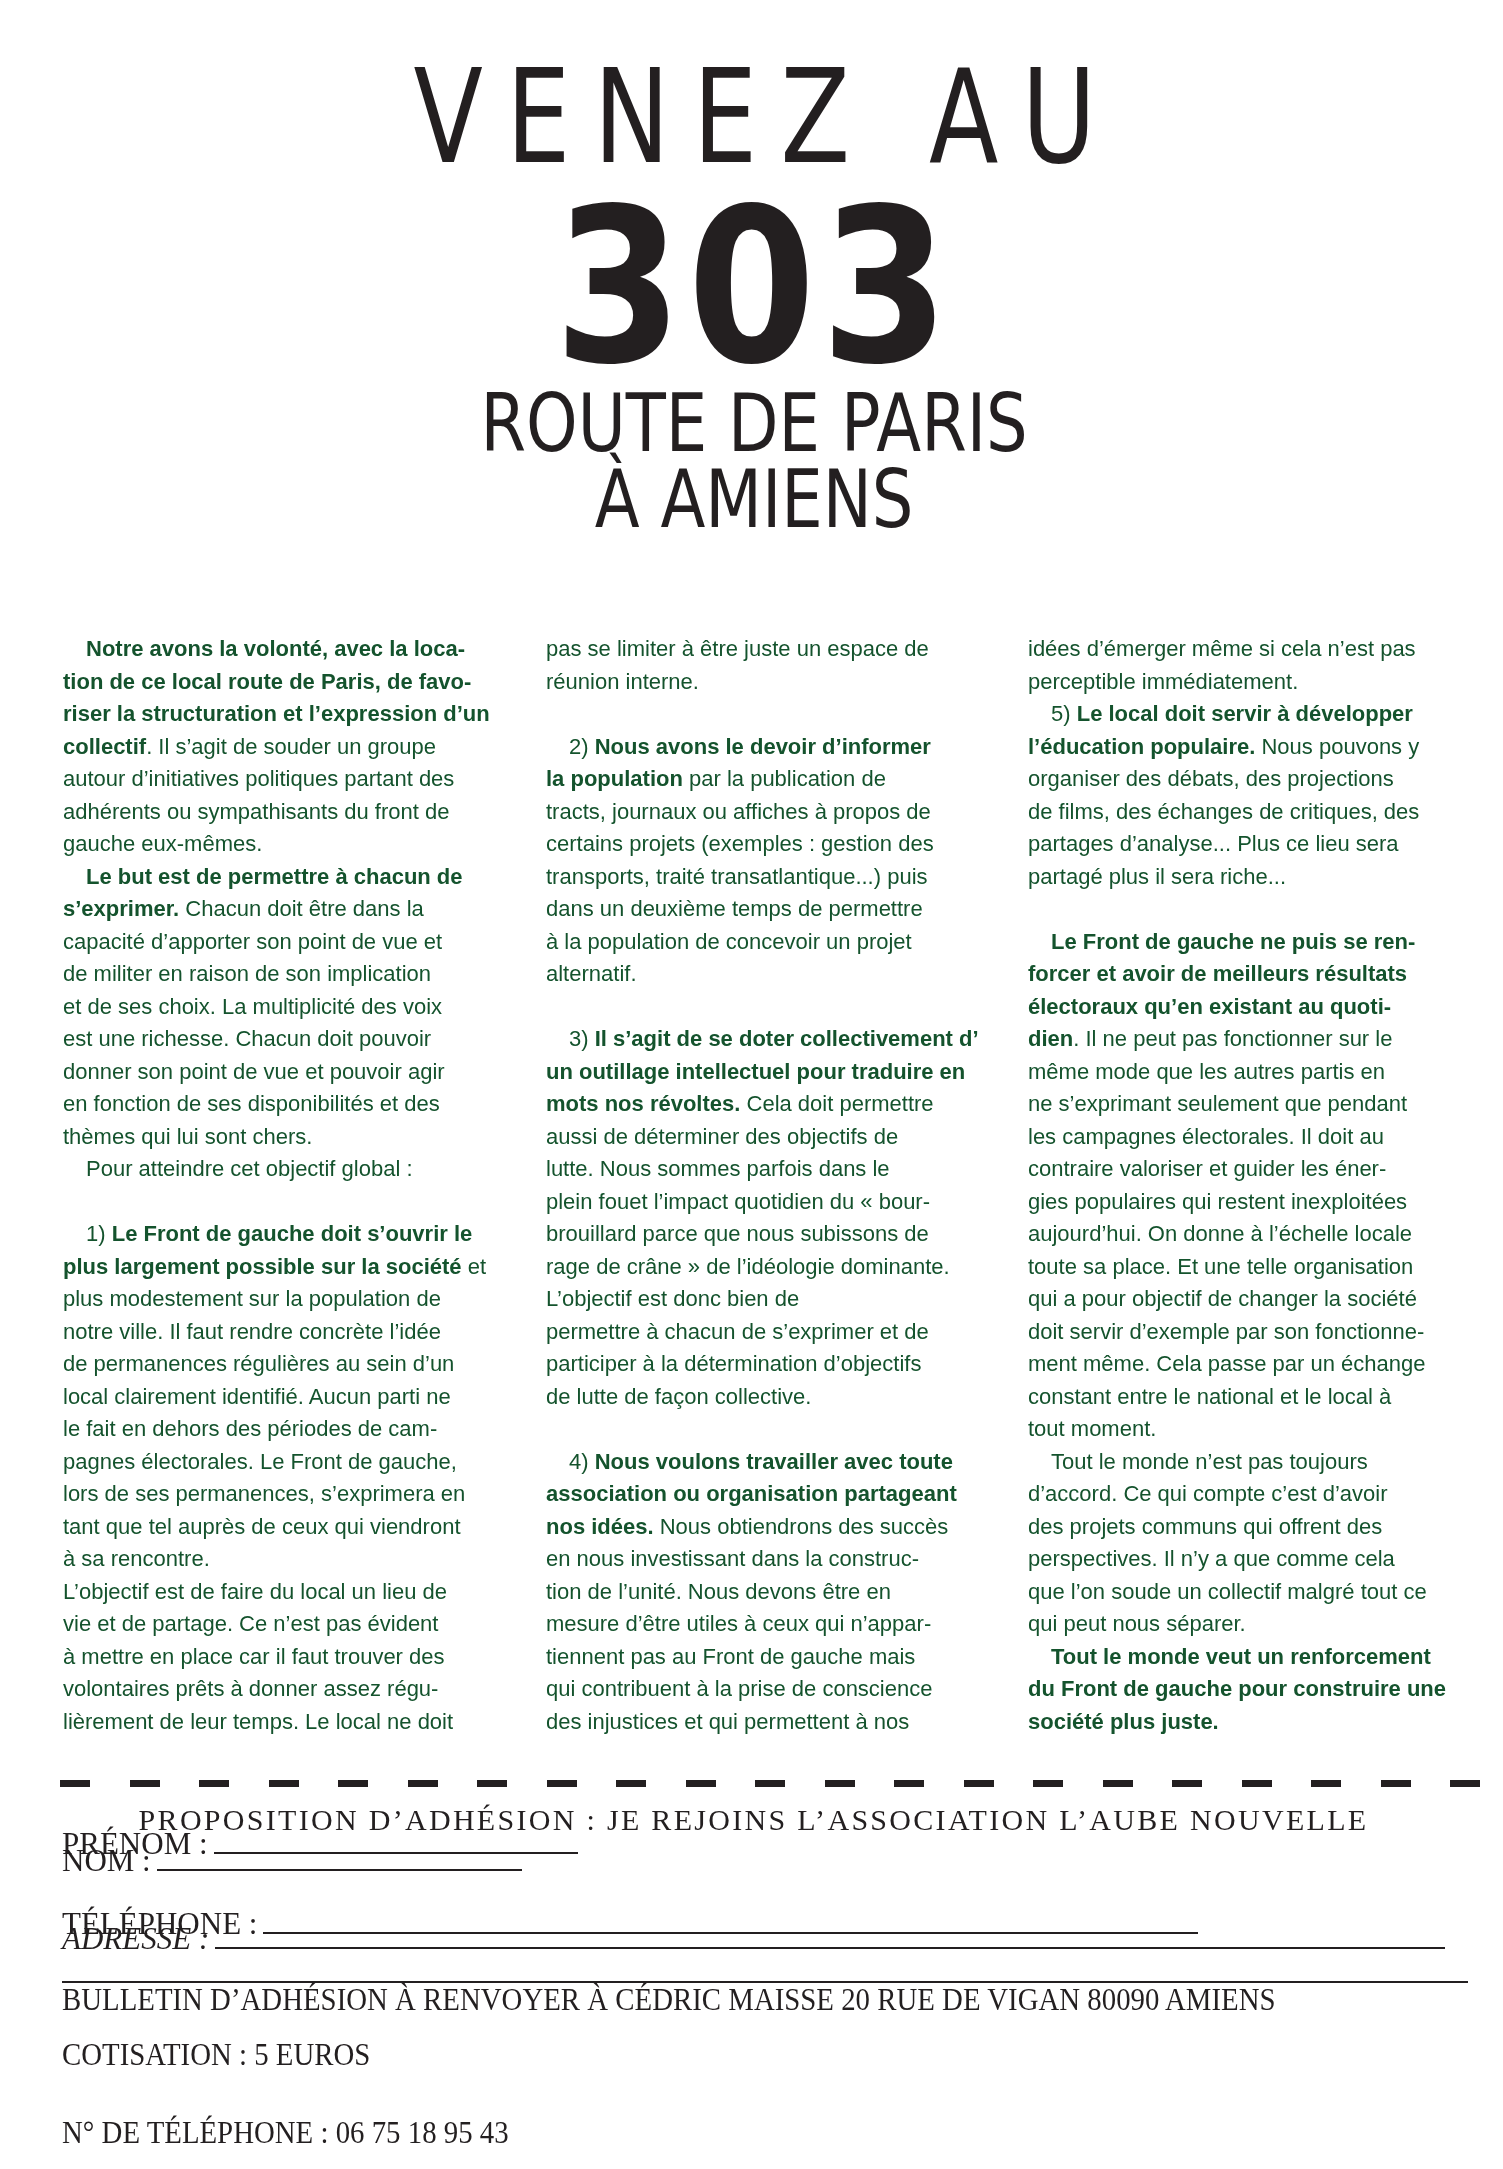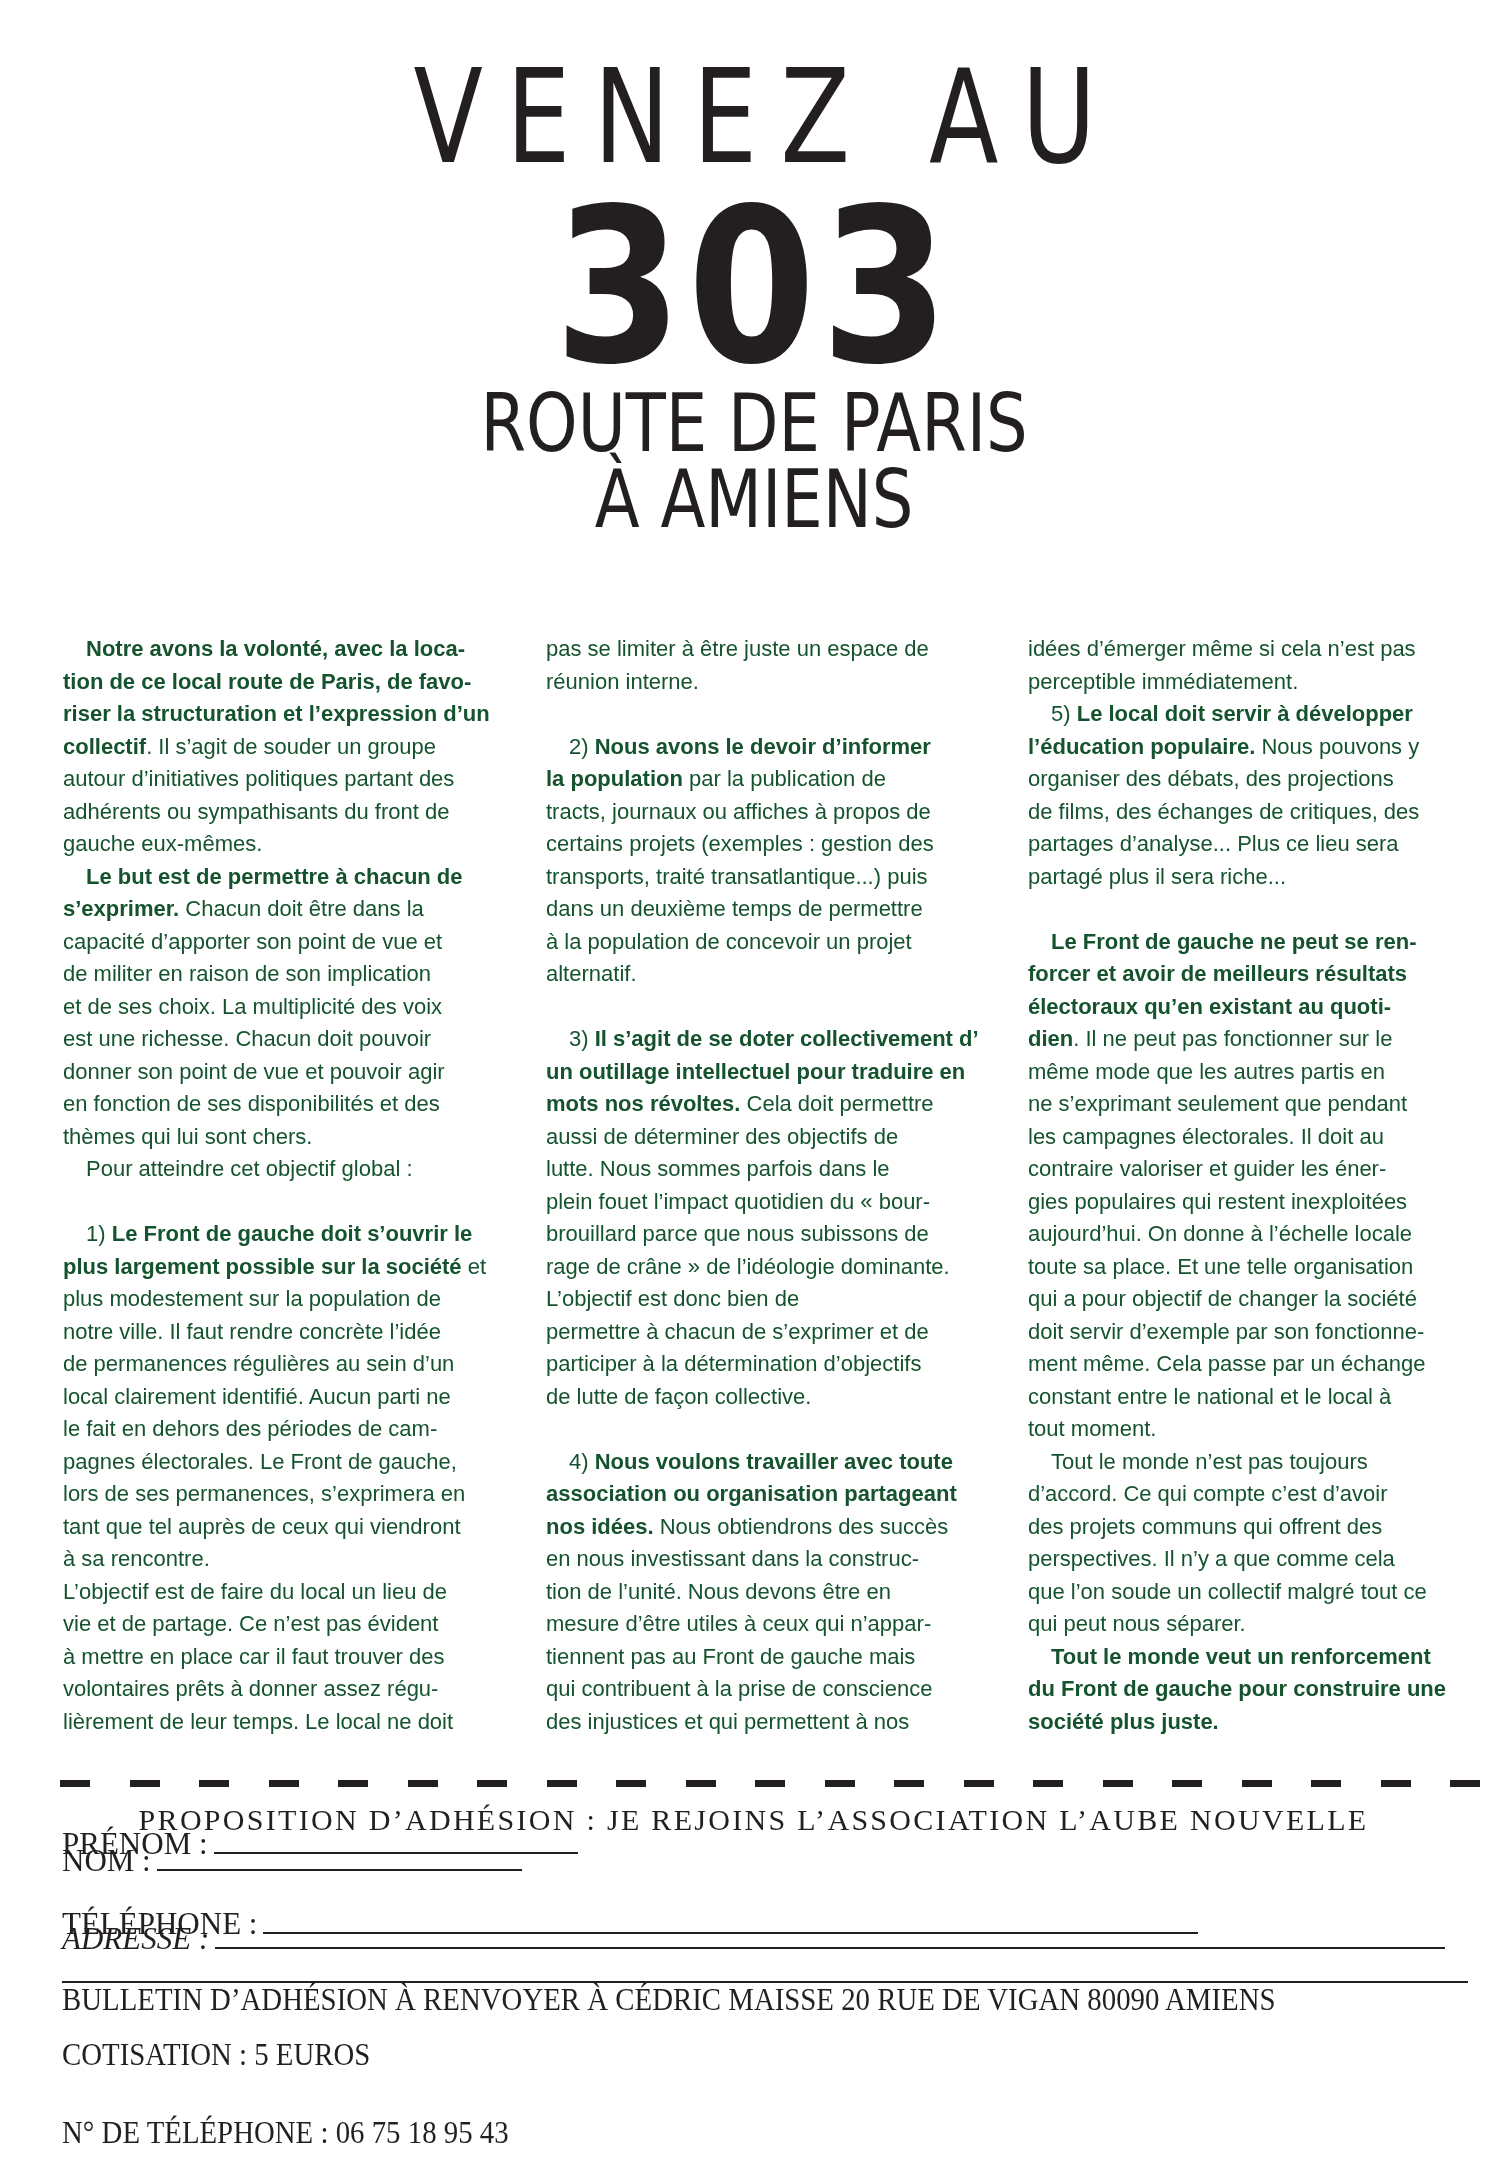--- a/index.html
+++ b/index.html
@@ -121,21 +121,21 @@
   <div id="col-3" class="col">
       <div class="ln"><span>idées d’émerger même si cela n’est pas</span></div>
       <div class="ln"><span>perceptible immédiatement.</span></div>
       <div class="ln ind"><span>5) </span><b>Le local doit servir à développer</b></div>
       <div class="ln"><b>l’éducation populaire.</b><span> Nous pouvons y</span></div>
       <div class="ln"><span>organiser des débats, des projections</span></div>
       <div class="ln"><span>de films, des échanges de critiques, des</span></div>
       <div class="ln"><span>partages d’analyse... Plus ce lieu sera</span></div>
       <div class="ln"><span>partagé plus il sera riche...</span></div>
       <div class="blank"></div>
-      <div class="ln ind"><b>Le Front de gauche ne peut se ren-</b></div>
+      <div class="ln ind"><b>Le Front de gauche ne puis se ren-</b></div>
       <div class="ln"><b>forcer et avoir de meilleurs résultats</b></div>
       <div class="ln"><b>électoraux qu’en existant au quoti-</b></div>
       <div class="ln"><b>dien</b><span>. Il ne peut pas fonctionner sur le</span></div>
       <div class="ln"><span>même mode que les autres partis en</span></div>
       <div class="ln"><span>ne s’exprimant seulement que pendant</span></div>
       <div class="ln"><span>les campagnes électorales.  Il doit au</span></div>
       <div class="ln"><span>contraire valoriser et guider les éner-</span></div>
       <div class="ln"><span>gies populaires qui restent inexploitées</span></div>
       <div class="ln"><span>aujourd’hui. On donne à l’échelle locale</span></div>
       <div class="ln"><span>toute sa place. Et une telle organisation</span></div>

